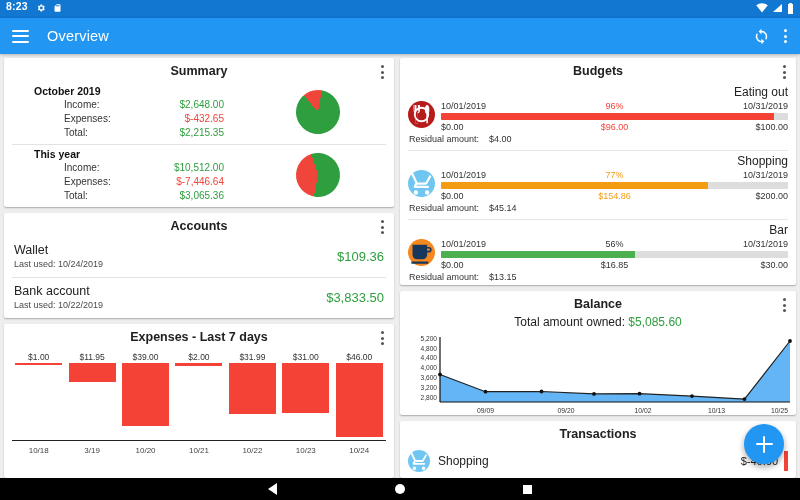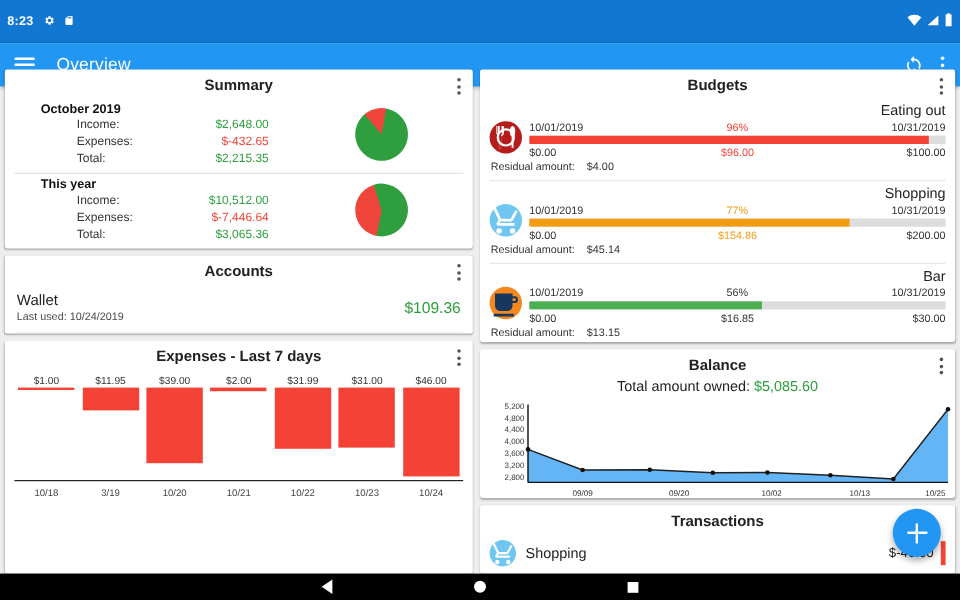--- a/index.html
+++ b/index.html
@@ -6,22 +6,22 @@
   html, body {
     width: 800px; height: 500px;
     background: #e8e8e8;
     font-family: "Liberation Sans", sans-serif;
     overflow: hidden;
   }
   .phone { position: relative; width: 800px; height: 500px; background: #eeeeee; }
 
   
   .statusbar {
-    height: 36px; background: #1177d1; color: #fff;
-    display: flex; align-items: center; padding: 0 6px;
+    height: 18px; background: #1177d1; color: #fff;
+    display: flex; padding: 0 6px;
     font-size: 10.5px; font-weight: bold;
   }
   .statusbar .clock { margin-right: 8px; letter-spacing: .2px; }
   .sb-icons-left { display: flex; align-items: center; gap: 7px; }
   .sb-right { margin-left: auto; display: flex; align-items: center; gap: 4px; }
   .ic { display: inline-block; }
 
   
   .appbar {
     height: 36px; background: #2196f3; color: #fff;
@@ -256,20 +256,27 @@
             </span>
         </div>
         <div class="acct-row">
           <div>
             <div class="acct-name">Wallet</div>
             <div class="acct-sub">Last used: 10/24/2019</div>
           </div>
           <div class="acct-amt green">$109.36</div>
         </div>
         <div class="divider"></div>
+        <div class="acct-row">
+          <div>
+            <div class="acct-name">Bank account</div>
+            <div class="acct-sub">Last used: 10/22/2019</div>
+          </div>
+          <div class="acct-amt green">$3,833.50</div>
+        </div>
       </div>
 
       <div class="card" style="flex:1;">
         <div class="card-title">
           <span>Expenses - Last 7 days</span>
           <span class="kebab dark">
               <span></span>
               <span></span>
               <span></span>
             </span>

